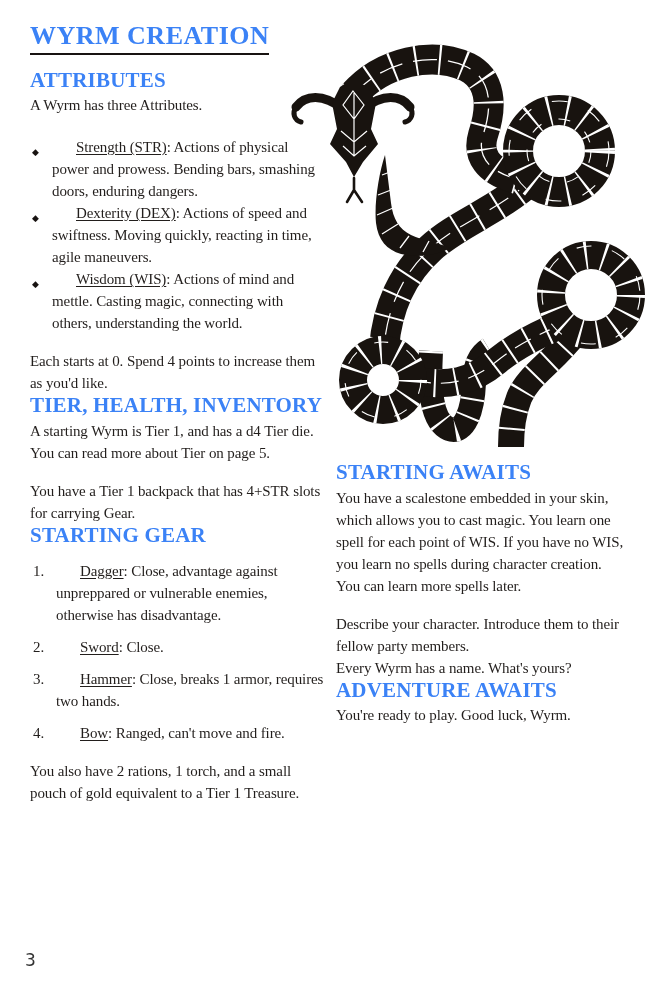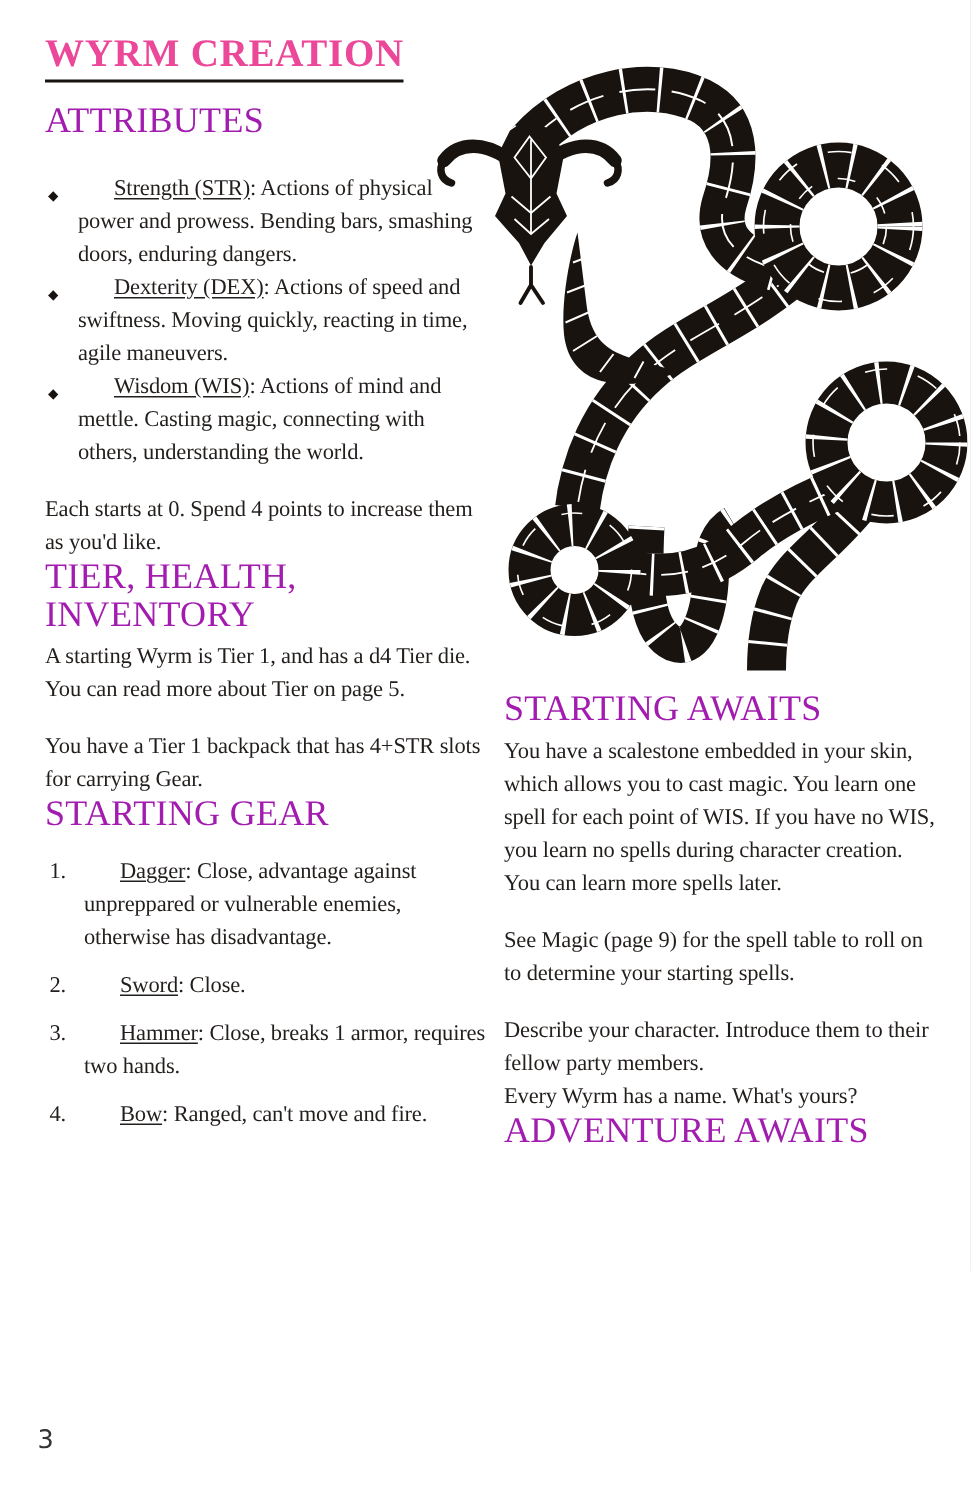--- a/index.html
+++ b/index.html
@@ -9,28 +9,28 @@
     background:#ffffff;
     overflow:hidden;
     font-family:"Liberation Serif","DejaVu Serif",serif;
     color:#221e1c;
   }
   .col{position:absolute;}
   #left-col{left:30px;top:22px;width:294px;}
   #right-col{left:336px;top:461px;width:292px;}
 
   h1.doc-title{
-    font-size:26px;line-height:1.1;font-weight:700;color:#ec4899;
+    font-size:26px;line-height:1.1;font-weight:700;color:#3b82f6;
     margin:0 0 14px 0;letter-spacing:0.5px;
   }
   h1.doc-title span{
     border-bottom:2.5px solid #181311;padding-bottom:2px;display:inline-block;
   }
   h2.sec{
-    font-size:24px;line-height:1.08;font-weight:400;color:#a21caf;
+    font-size:21px;line-height:1.08;font-weight:700;color:#3b82f6;
     margin:0 0 3px 0;letter-spacing:0.2px;
   }
   .mt{margin-top:24px;}
   p.body{
     font-size:15px;line-height:22px;margin:0;letter-spacing:-0.1px;
   }
   p.gap{margin-top:16px;}
   b{font-weight:400;}
   .term{text-decoration:underline;text-underline-offset:2px;margin-left:24px;}
 
@@ -127,20 +127,21 @@
         <path d="M 71 135 L 71 147 M 71 147 L 64 159 M 71 147 L 79 159" stroke="#18130f" stroke-width="2.6" stroke-linecap="round"></path>
       </g>
     </g>
   </svg>
 
   <div id="left-col" class="col">
 
     <h1 class="doc-title"><span>WYRM CREATION</span></h1>
 
     <h2 class="sec">ATTRIBUTES</h2>
+    <p class="body">A Wyrm has three Attributes.</p>
 
     <ul class="attr-list">
       <li>
         <span class="marker">◆</span>
         <span class="term">Strength (STR)</span><span>: Actions of physical power and prowess. Bending bars, smashing doors, enduring dangers.</span>
       </li>
       <li>
         <span class="marker">◆</span>
         <span class="term">Dexterity (DEX)</span><span>: Actions of speed and swiftness. Moving quickly, reacting in time, agile maneuvers.</span>
       </li>
@@ -171,29 +172,30 @@
       <li>
         <span class="num">3.</span>
         <span class="term">Hammer</span><span>: Close, breaks 1 armor, requires two hands.</span>
       </li>
       <li>
         <span class="num">4.</span>
         <span class="term">Bow</span><span>: Ranged, can't move and fire.</span>
       </li>
     </ol>
 
+    <p class="body gap">You also have 2 rations, 1 torch, and a small pouch of gold equivalent to a Tier 1 Treasure.</p>
   </div>
 
   <div id="right-col" class="col">
 
     <h2 class="sec">STARTING AWAITS</h2>
     <p class="body"><span>You have a scalestone embedded in your skin, which allows you to cast magic. You learn one spell for each point of </span><b>WIS</b><span>. If you have no </span><b>WIS</b><span>, you learn no spells during character creation. You can learn more spells later.</span></p>
 
-    <p class="body gap">See Magic (page 9) for the spell table to roll on to determine your starting spells.</p>
 
     <p class="body gap">Describe your character. Introduce them to their fellow party members.</p>
     <p class="body">Every Wyrm has a name. What's yours?</p>
 
     <h2 class="sec mt">ADVENTURE AWAITS</h2>
+    <p class="body">You're ready to play. Good luck, Wyrm.</p>
   </div>
 
   <div id="page-number">3</div>
 </div>
 
 </body></html>

